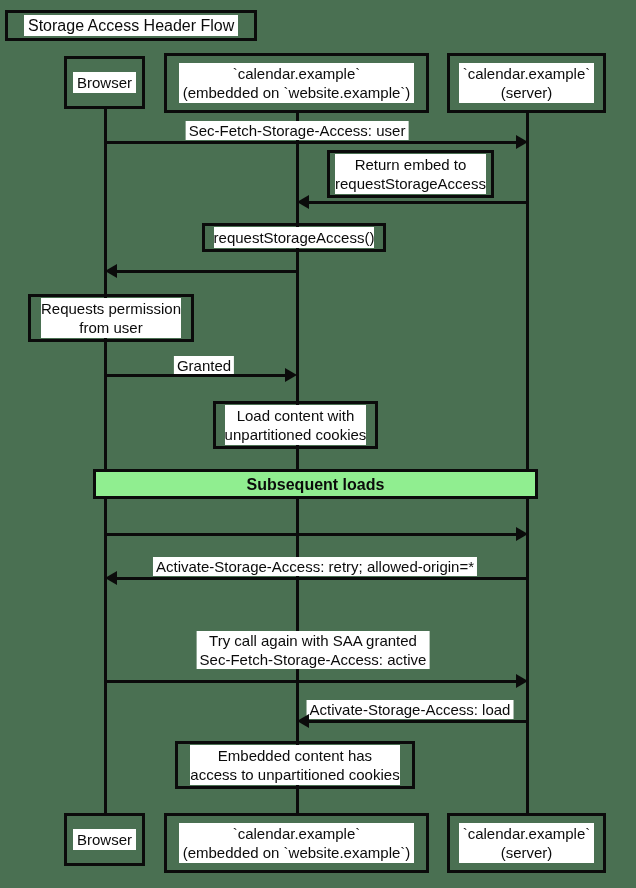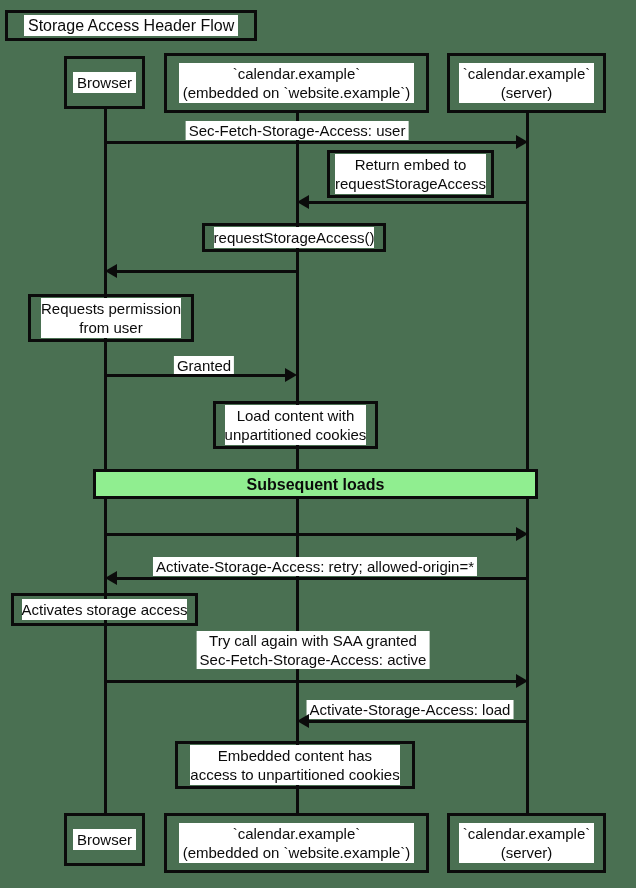--- a/index.html
+++ b/index.html
@@ -195,23 +195,20 @@
     <span class="band-text">Subsequent loads</span>
   </div>
 
   <div class="msg-line" style="left:105px; top:533px; width:414px;"></div>
   <div class="arrow-head right" style="left:516px; top:527px;"></div>
 
   <div class="msg-label" style="left:315px; top:557px;">Activate-Storage-Access: retry; allowed-origin=*</div>
   <div class="msg-line" style="left:117px; top:577px; width:410px;"></div>
   <div class="arrow-head left" style="left:105px; top:571px;"></div>
 
-  <div class="note-box" style="left:11px; top:593px; width:187px; height:33px;">
-    <span class="note-text">Activates storage access</span>
-  </div>
 
   <div class="msg-label" style="left:313px; top:631px;">Try call again with SAA granted
 Sec-Fetch-Storage-Access: active</div>
   <div class="msg-line" style="left:105px; top:680px; width:414px;"></div>
   <div class="arrow-head right" style="left:516px; top:674px;"></div>
 
   <div class="msg-label" style="left:410px; top:700px;">Activate-Storage-Access: load</div>
   <div class="msg-line" style="left:309px; top:720px; width:218px;"></div>
   <div class="arrow-head left" style="left:297px; top:714px;"></div>
 

